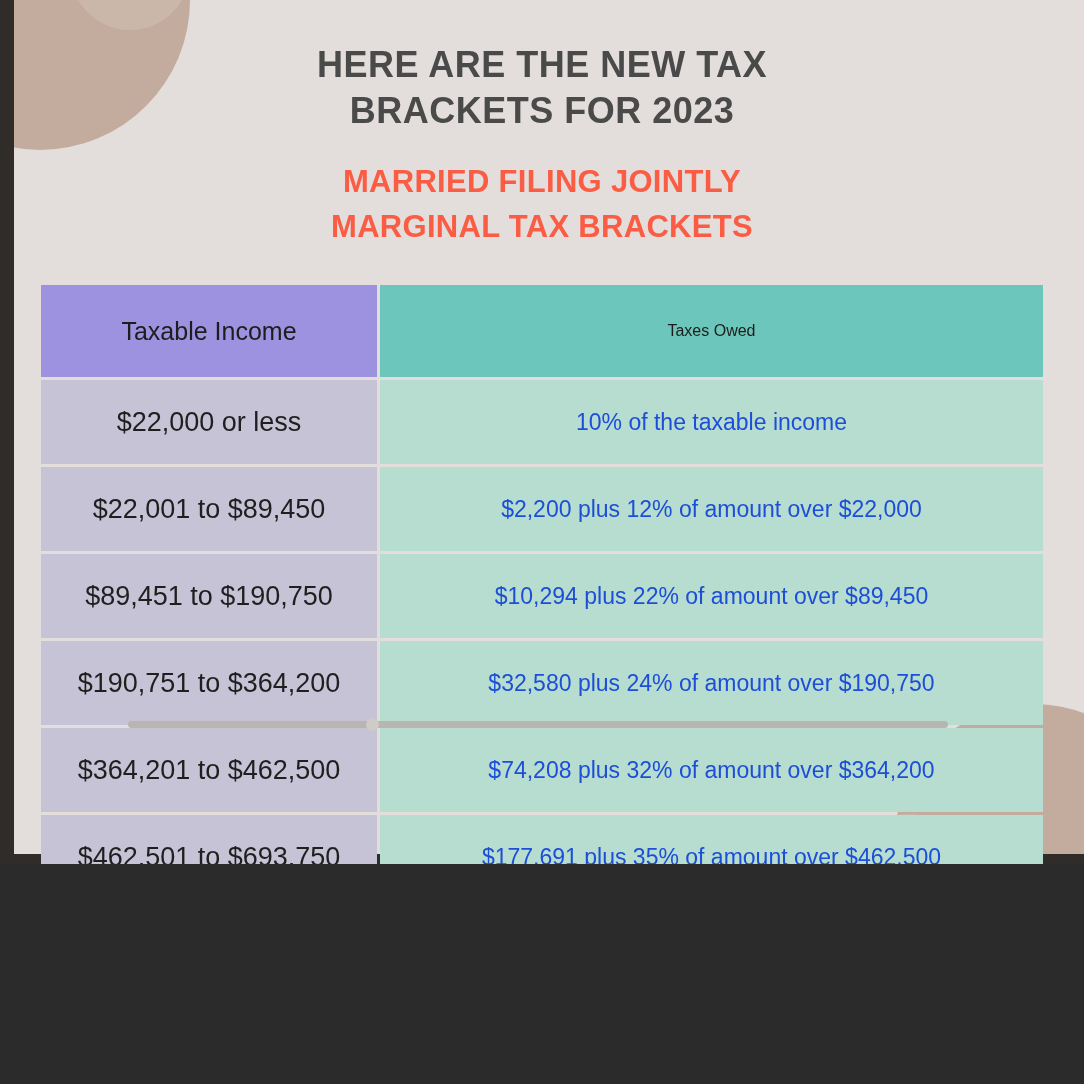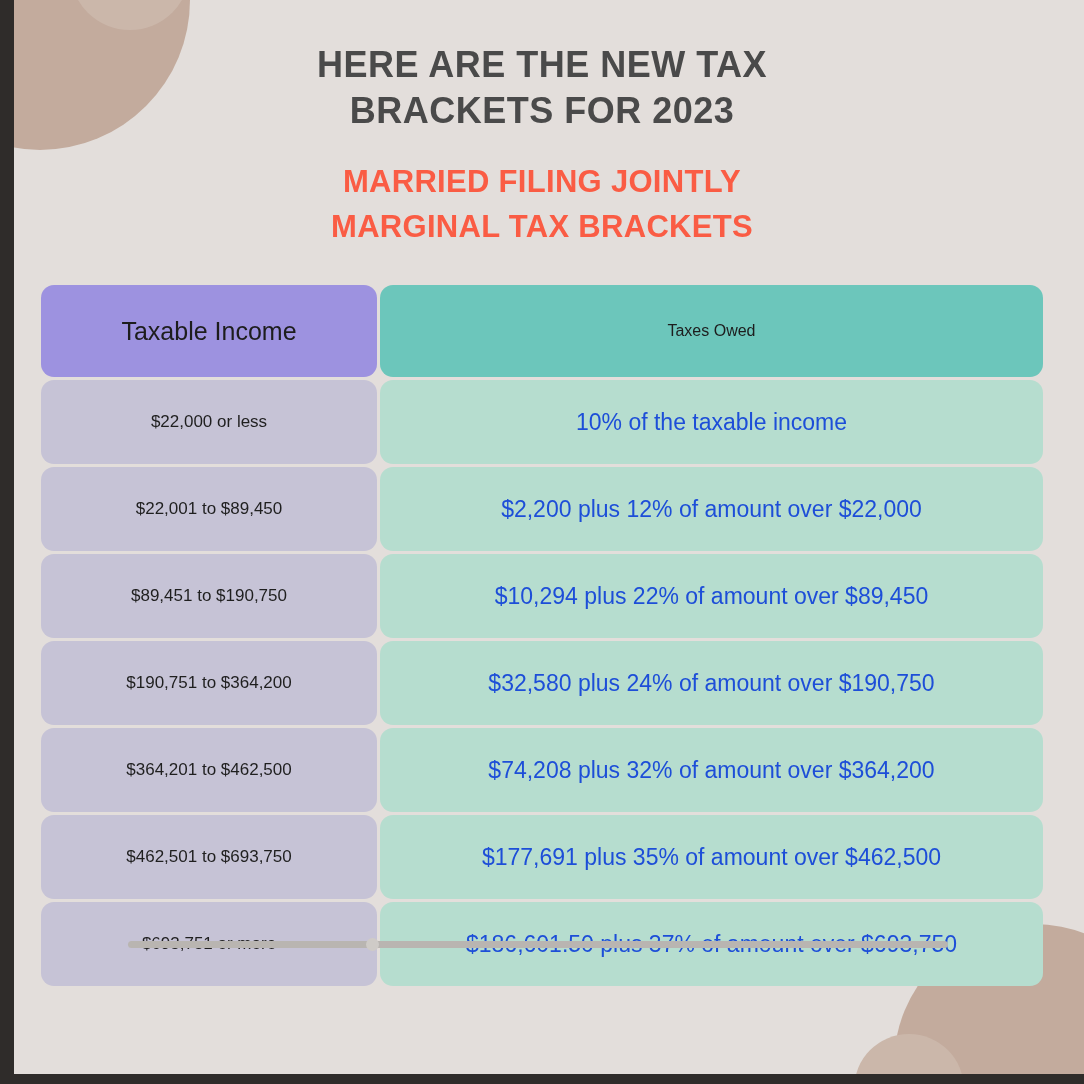--- a/index.html
+++ b/index.html
@@ -9,21 +9,21 @@
   body {
     width: 1084px;
     height: 1084px;
     font-family: "Liberation Sans", sans-serif;
     background: #2b2b2b;
     overflow: hidden;
   }
   .poster {
     position: relative;
     width: 1084px;
-    height: 1084px;
+    height: 864px;
     background: #e3dedb;
     overflow: hidden;
   }
   
   .frame-left {
     position: absolute;
     left: 0; top: 0;
     width: 14px; height: 1084px;
     background: #2f2c2a;
   }
@@ -92,42 +92,41 @@
     border-spacing: 3px 3px;
     width: 1008px;
     table-layout: fixed;
   }
   table.tax-table th,
   table.tax-table td {
     padding: 0;
     text-align: center;
     vertical-align: middle;
     font-weight: normal;
-    border-radius: 13px;
   }
   th.col-income {
     width: 336px;
     height: 92px;
     background: #9d92e0;
     color: #1d1d1d;
     font-size: 25px;
     font-weight: bold;
   }
   th.col-taxes {
     background: #6cc6bb;
     height: 92px;
     color: #1d1d1d;
     font-size: 16px;
     font-weight: bold;
   }
   td.cell-income {
     height: 84px;
     background: #c6c3d6;
     color: #1f1f1f;
-    font-size: 17px;
+    font-size: 27px;
   }
   td.cell-taxes {
     height: 84px;
     background: #b6ddcf;
     color: #1d4ed8;
     font-size: 23px;
   }
   .scroll-hint {
     position: absolute;
     left: 128px;

